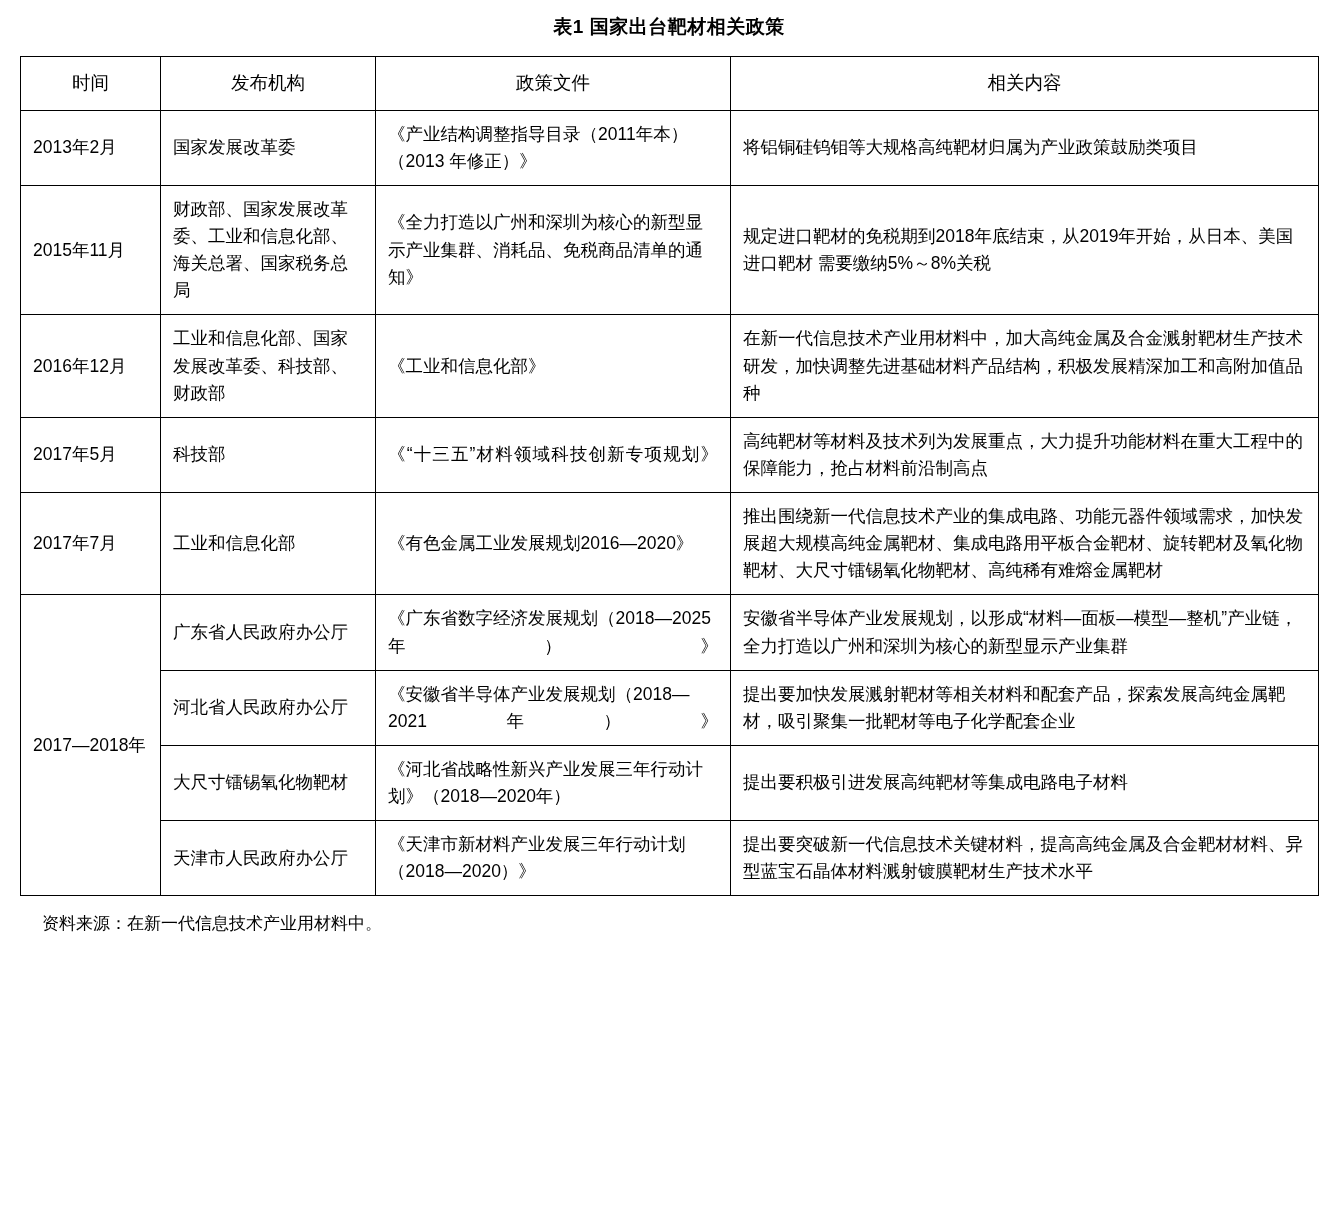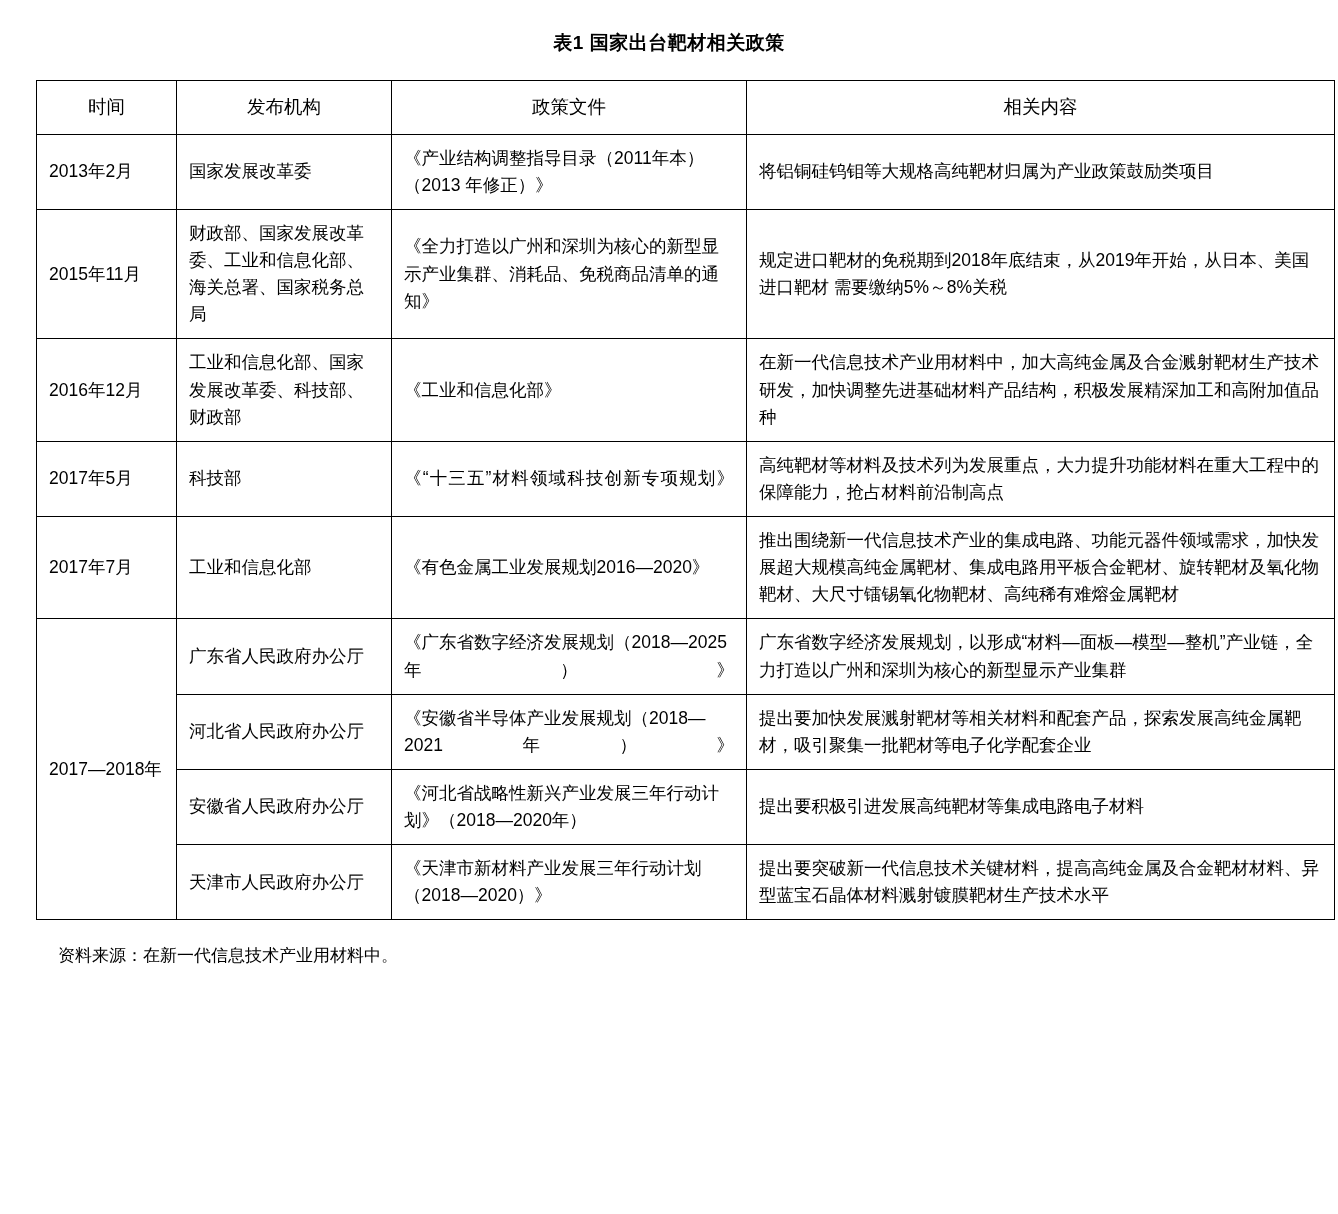--- a/index.html
+++ b/index.html
@@ -9,33 +9,33 @@
   }
   body {
     width: 1338px;
     min-height: 1214px;
     font-family: "Liberation Sans", "DejaVu Sans", sans-serif;
     color: #000000;
   }
   .page {
     width: 1338px;
     box-sizing: border-box;
-    padding: 16px;
+    padding: 0;
   }
   .table-title {
     text-align: center;
     font-size: 19px;
     font-weight: 700;
     letter-spacing: 0.5px;
     padding: 14px 0 16px 0;
   }
   table.policy-table {
     border-collapse: collapse;
     width: 1298px;
-    margin: 8px 20px;
+    margin: 0 20px;
     table-layout: fixed;
   }
   table.policy-table td, table.policy-table th {
     border: 1px solid #000000;
     vertical-align: middle;
     font-size: 17.5px;
     line-height: 1.55;
     padding: 10px 12px;
     font-weight: normal;
     text-align: left;
@@ -130,31 +130,31 @@
         <td class="time-cell vmid">2017年7月</td>
         <td class="org-cell">工业和信息化部</td>
         <td class="doc-cell">《有色金属工业发展规划2016—2020》</td>
         <td class="content-cell">推出围绕新一代信息技术产业的集成电路、功能元器件领域需求，加快发展超大规模高纯金属靶材、集成电路用平板合金靶材、旋转靶材及氧化物靶材、大尺寸镭锡氧化物靶材、高纯稀有难熔金属靶材</td>
       </tr>
 
       <tr>
         <td class="time-cell" rowspan="4">2017—2018年</td>
         <td class="org-cell">广东省人民政府办公厅</td>
         <td class="doc-cell justify-spread">《广东省数字经济发展规划（2018—2025年）》</td>
-        <td class="content-cell">广东省数字经济发展规划，以形成“材料—面板—模型—整机”产业链，全力打造以广州和深圳为核心的新型显示产业集群</td>
+        <td class="content-cell">安徽省半导体产业发展规划，以形成“材料—面板—模型—整机”产业链，全力打造以广州和深圳为核心的新型显示产业集群</td>
       </tr>
 
       <tr>
         <td class="org-cell">河北省人民政府办公厅</td>
         <td class="doc-cell justify-spread">《安徽省半导体产业发展规划（2018—2021年）》</td>
         <td class="content-cell">提出要加快发展溅射靶材等相关材料和配套产品，探索发展高纯金属靶材，吸引聚集一批靶材等电子化学配套企业</td>
       </tr>
 
       <tr>
-        <td class="org-cell">安徽省人民政府办公厅</td>
+        <td class="org-cell">大尺寸镭锡氧化物靶材</td>
         <td class="doc-cell">《河北省战略性新兴产业发展三年行动计划》（2018—2020年）</td>
         <td class="content-cell">提出要积极引进发展高纯靶材等集成电路电子材料</td>
       </tr>
 
       <tr>
         <td class="org-cell">天津市人民政府办公厅</td>
         <td class="doc-cell">《天津市新材料产业发展三年行动计划（2018—2020）》</td>
         <td class="content-cell">提出要突破新一代信息技术关键材料，提高高纯金属及合金靶材材料、异型蓝宝石晶体材料溅射镀膜靶材生产技术水平</td>
       </tr>
 

